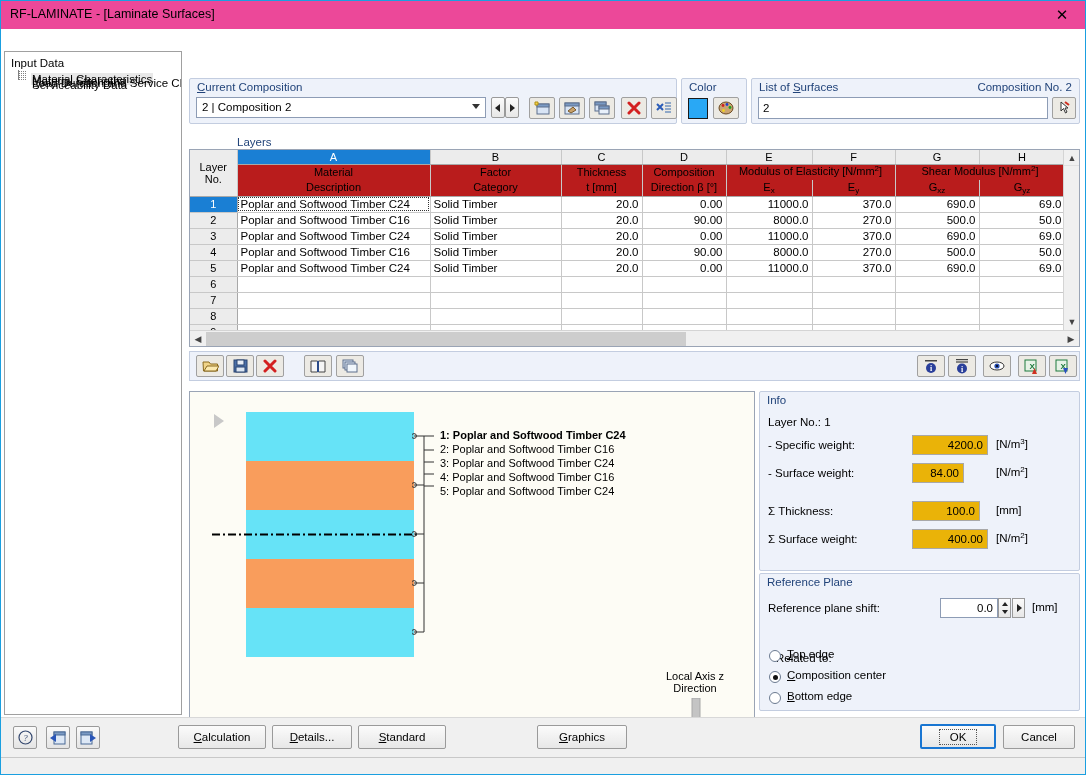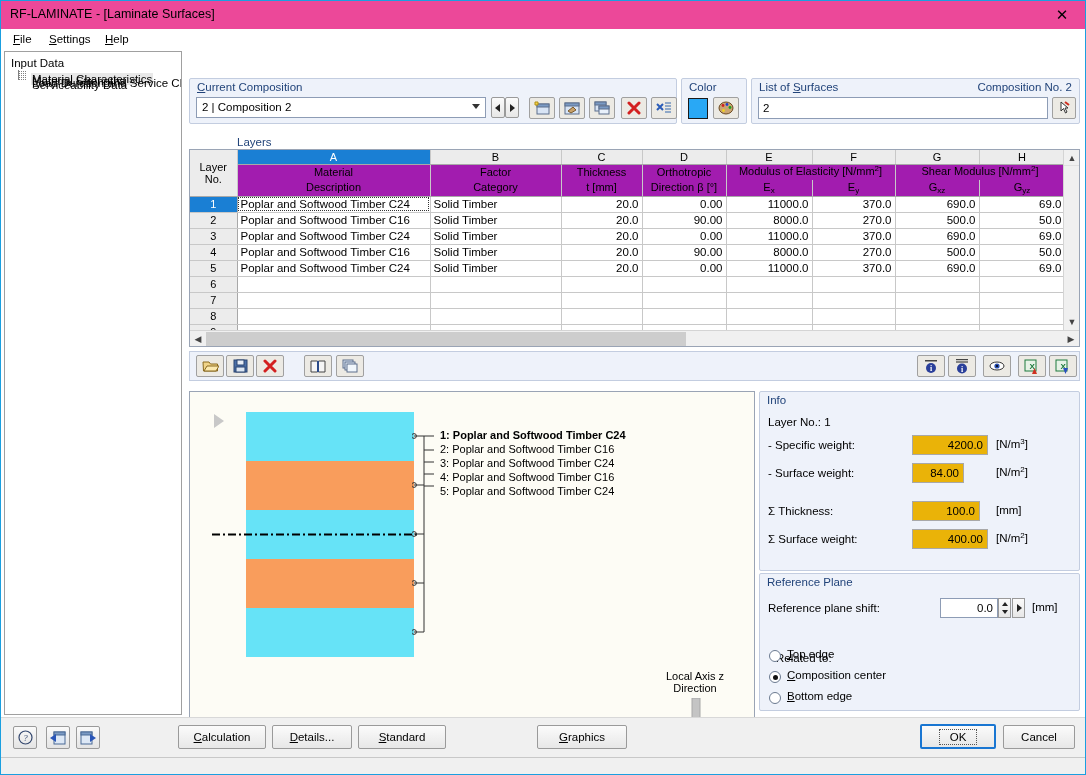--- a/index.html
+++ b/index.html
@@ -153,21 +153,21 @@
     border-right:1px solid #c8c8c8; border-bottom:1px solid #c8c8c8;
     font-size:11.5px; font-weight:normal; padding:0 3px; height:16px;
     overflow:hidden; white-space:nowrap;
   }
   table.grid th.colhdr {
     background:#ececec; text-align:center; height:14px;
     border-bottom:1px solid #a8a8a8; font-size:11px;
   }
   table.grid th.colhdr.sel { background:#1a7fd4; color:#fff; }
   table.grid th.subhdr {
-    background:#a21caf; text-align:center; font-size:11px; line-height:13px;
+    background:#b91c1c; text-align:center; font-size:11px; line-height:13px;
     border-bottom:1px solid #a8a8a8;
   }
   table.grid td.rowhdr {
     background:#ececec; text-align:center; font-size:11px;
     border-right:1px solid #a8a8a8;
   }
   table.grid td.rowhdr.sel { background:#1a7fd4; color:#fff; }
   table.grid td.num { text-align:right; }
   table.grid tr.datarow td { height:16px; }
   td.cell-focus { outline:1px dotted #333; outline-offset:-2px; }
@@ -226,25 +226,20 @@
 </head>
 <body>
 
 <div id="app">
 
   <div id="titlebar">
     <div id="title-text">RF-LAMINATE - [Laminate Surfaces]</div>
     <div id="close-btn">✕</div>
   </div>
 
-  <div id="menubar">
-    <div class="menu-item" style="left:6px;"><u>F</u><span>ile</span></div>
-    <div class="menu-item" style="left:42px;"><u>S</u><span>ettings</span></div>
-    <div class="menu-item" style="left:98px;"><u>H</u><span>elp</span></div>
-  </div>
 
   <div id="tree-panel">
     <div class="tree-root">Input Data</div>
     <div class="tree-child">
         <span class="lbl">General Data</span>
       </div>
     <div class="tree-child selected">
         <span class="lbl">Material Characteristics</span>
       </div>
     <div class="tree-child">
@@ -365,21 +360,21 @@
           <th class="colhdr">D</th>
           <th class="colhdr">E</th>
           <th class="colhdr">F</th>
           <th class="colhdr">G</th>
           <th class="colhdr">H</th>
         </tr>
         <tr>
           <th class="subhdr" style="border-bottom:none;">Material</th>
           <th class="subhdr" style="border-bottom:none;">Factor</th>
           <th class="subhdr" style="border-bottom:none;">Thickness</th>
-          <th class="subhdr" style="border-bottom:none;">Orthotropic</th>
+          <th class="subhdr" style="border-bottom:none;">Composition</th>
           <th class="subhdr" colspan="2" style="border-bottom:none;">Modulus of Elasticity [N/mm<sup>2</sup>]</th>
           <th class="subhdr" colspan="2" style="border-bottom:none;">Shear Modulus [N/mm<sup>2</sup>]</th>
         </tr>
         <tr>
           <th class="subhdr">Description</th>
           <th class="subhdr">Category</th>
           <th class="subhdr">t [mm]</th>
           <th class="subhdr">Direction β [°]</th>
           <th class="subhdr">E<sub>x</sub></th>
           <th class="subhdr">E<sub>y</sub></th>

